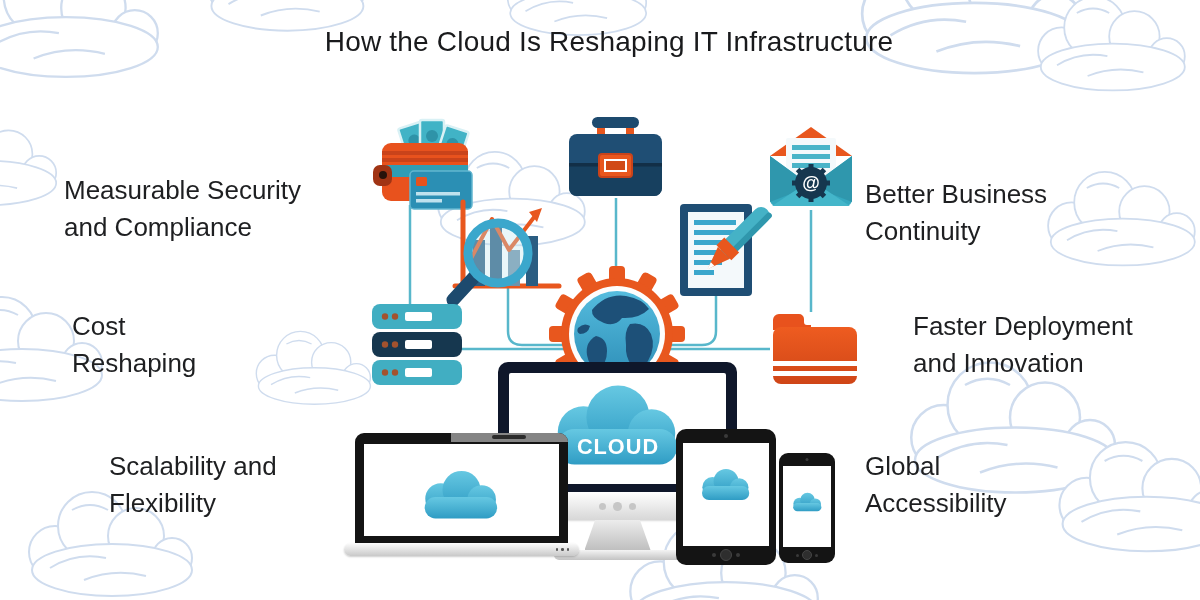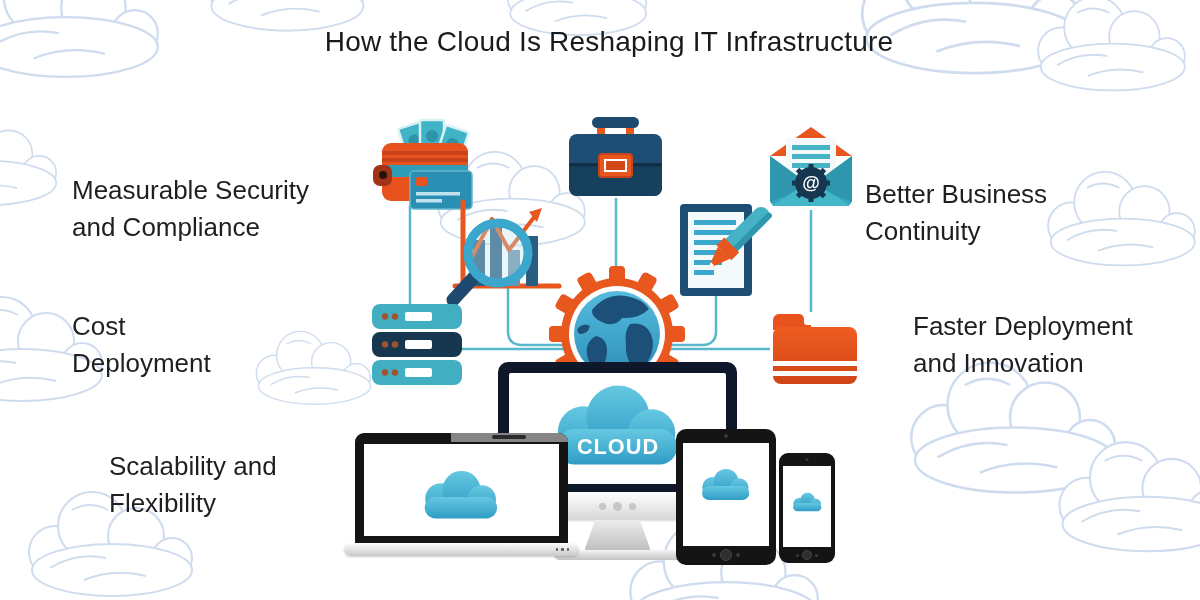--- a/index.html
+++ b/index.html
@@ -105,30 +105,32 @@
     <path d="M410,205 V312"></path>
     <path d="M508,278 V331 Q508,345 522,345 H566"></path>
     <path d="M616,198 V290"></path>
     <path d="M716,294 V331 Q716,345 702,345 H668"></path>
     <path d="M811,210 V312"></path>
     <path d="M456,349 H770"></path>
   </svg>
 
   <div class="title">How the Cloud Is Reshaping IT Infrastructure</div>
 
-  <div class="lbl" style="left:72px;top:172px;">Measurable Security
+  <div class="lbl" style="left:64px;top:172px;">Measurable Security
 and Compliance</div>
   <div class="lbl" style="left:72px;top:308px;">Cost
-Deployment</div>
+Reshaping</div>
   <div class="lbl" style="left:72px;top:448px;margin-left:37px;">Scalability and
 Flexibility</div>
   <div class="lbl right" style="left:865px;top:176px;">Better Business
 Continuity</div>
   <div class="lbl right" style="left:865px;top:308px;margin-left:48px;">Faster Deployment
 and Innovation</div>
+  <div class="lbl right" style="left:865px;top:448px;">Global
+Accessibility</div>
 
   <svg class="icon" style="left:370px;top:115px;" width="115" height="100" viewBox="0 0 115 100">
     <g>
       <g transform="translate(28,14) rotate(-18)">
           <rect width="24" height="32" rx="2" fill="#41b3c6" stroke="#d9f1f5" stroke-width="2.5"></rect>
           <circle cx="12" cy="16" r="6" fill="#2e93a8"></circle>
         </g>
       <g transform="translate(50,5)">
           <rect width="24" height="32" rx="2" fill="#41b3c6" stroke="#d9f1f5" stroke-width="2.5"></rect>
           <circle cx="12" cy="16" r="6" fill="#2e93a8"></circle>

